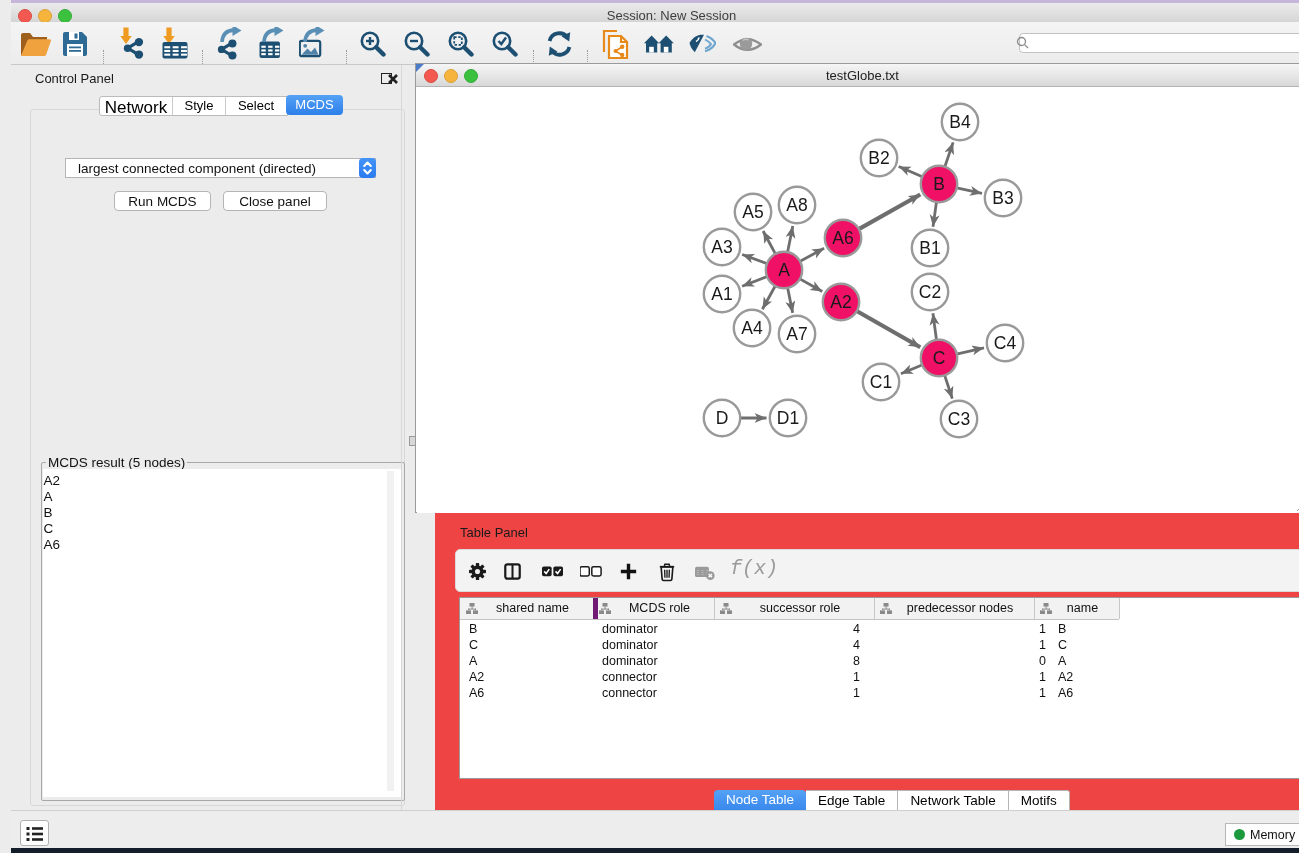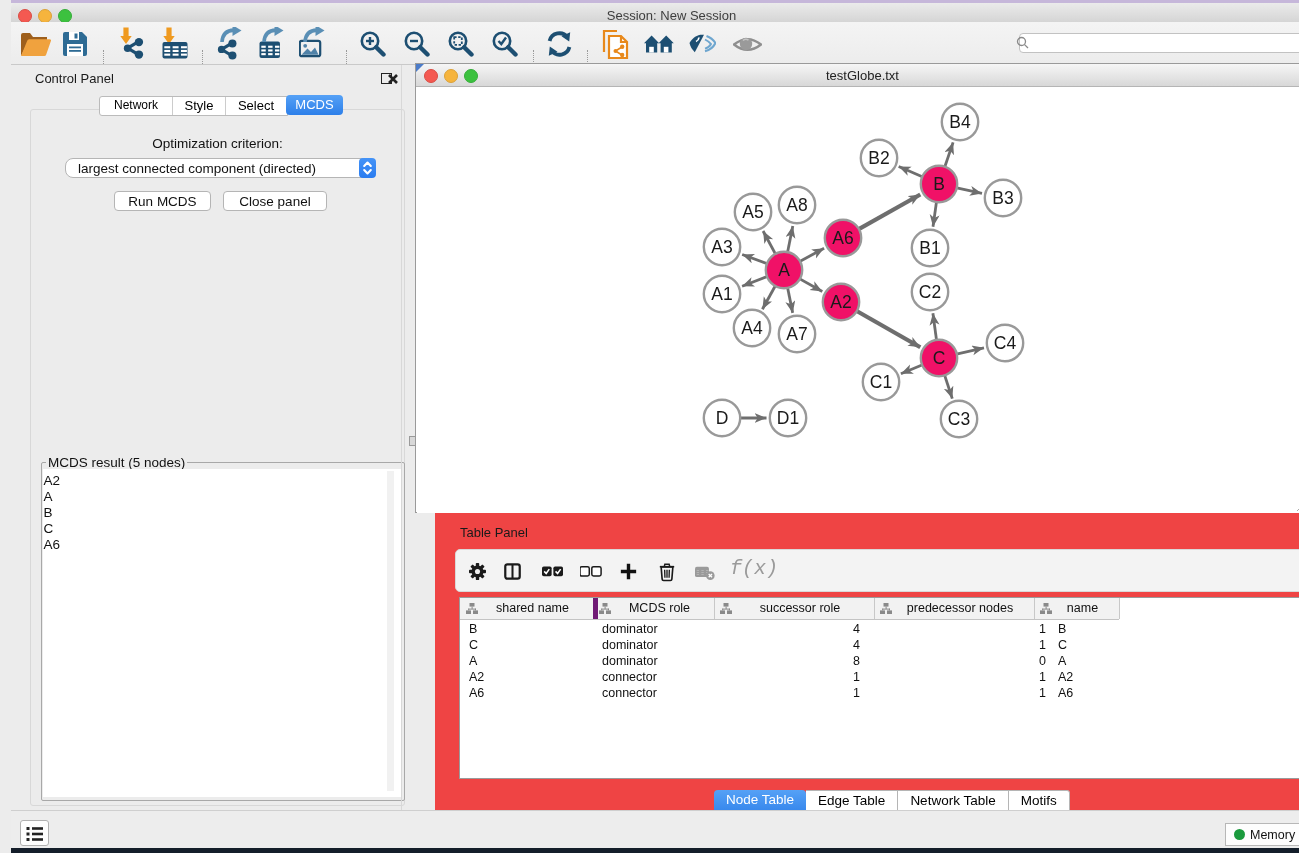--- a/index.html
+++ b/index.html
@@ -168,27 +168,26 @@
     </svg>
 </div>
 <div class="abs" style="left:0;top:65px;width:438px;height:745px;background:#ececec">
 <div class="abs" style="left:13px;top:6px;font-size:13px;color:#1a1a1a">Control Panel</div>
 <div class="abs" style="left:359px;top:8px;width:9px;height:9px;border:1.6px solid #222"></div>
 <svg width="12" height="12" viewBox="0 0 12 12" style="position:absolute;left:376px;top:8px">
       <path d="M2,2 L10,10 M10,2 L2,10" stroke="#222" stroke-width="2.6"></path>
     </svg>
 <div class="abs" style="left:8px;top:44px;width:373px;height:695px;border:1px solid #d8d8d8;border-radius:3px"></div>
 <div class="abs" style="left:77px;top:31px;width:187px;height:18px;background:#fff;border:1px solid #bbb;border-radius:3px 0 0 3px;display:flex">
-<div style="width:72px;text-align:center;font-size:12px;padding-top:1px;border-right:1px solid #ccc">Network</div>
+<div style="width:72px;text-align:center;font-size:17px;padding-top:1px;border-right:1px solid #ccc">Network</div>
 <div style="width:52px;text-align:center;font-size:13px;padding-top:1px;border-right:1px solid #ccc">Style</div>
 <div style="width:60px;text-align:center;font-size:13px;padding-top:1px">Select</div>
 </div>
 <div class="abs" style="left:264px;top:30px;width:57px;height:20px;background:linear-gradient(#55a1f6,#2d7fe9);border-radius:4px;color:#fff;font-size:13px;text-align:center;line-height:20px">MCDS</div>
-<div class="abs" style="left:0;top:71px;width:391px;text-align:center;font-size:13.5px;color:#111">Optimization criterion:</div>
-<div class="abs" style="left:43px;top:93px;width:311px;height:20px;background:#fff;border:1px solid #b5b5b5;border-radius:8px;box-sizing:border-box">
+<div class="abs" style="left:43px;top:93px;width:311px;height:20px;background:#fff;border:1px solid #b5b5b5;border-radius:0;box-sizing:border-box">
 <div style="position:absolute;left:12px;top:2px;font-size:13.5px;color:#111">largest connected component (directed)</div>
 <div style="position:absolute;right:-1px;top:-1px;width:17px;height:20px;background:linear-gradient(#4493f7,#2a7cf0);border-radius:4px">
 <svg width="17" height="20" viewBox="0 0 17 20">
           <g stroke="#fff" stroke-width="2.1" fill="none" stroke-linecap="round" stroke-linejoin="round">
             <path d="M5.2,8 L8.5,4.6 L11.8,8"></path>
             <path d="M5.2,12 L8.5,15.4 L11.8,12"></path>
           </g>
         </svg>
 </div>
     </div>

